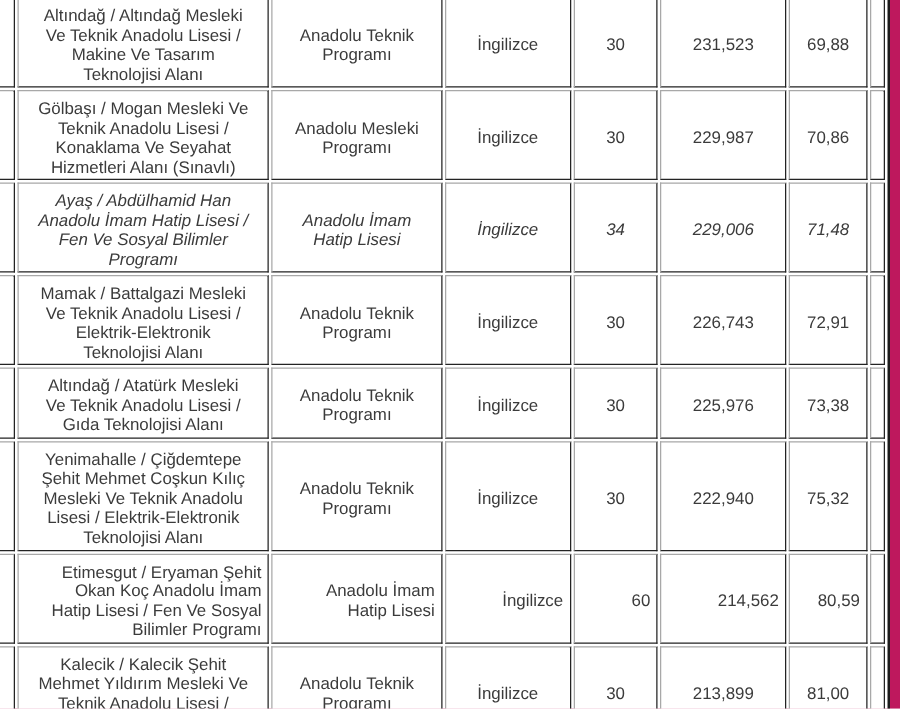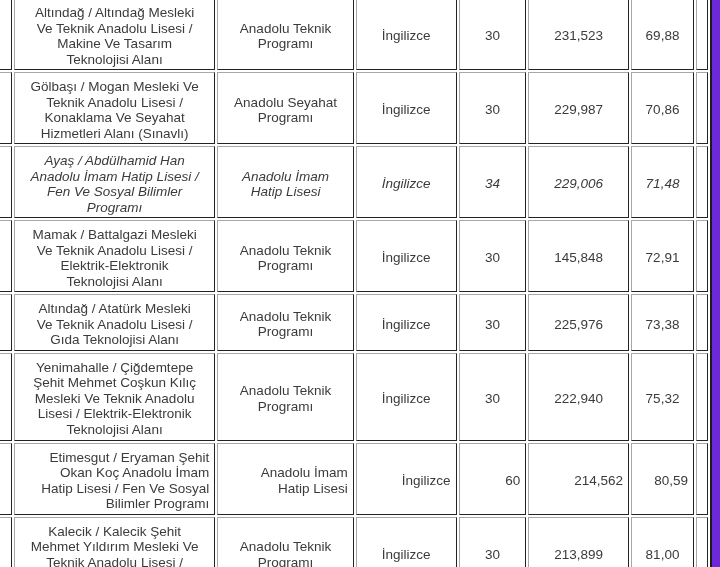--- a/index.html
+++ b/index.html
@@ -1,17 +1,17 @@
 <!DOCTYPE html>
 <html><head>
 <meta charset="utf-8">
 <style>
   html,body{margin:0;padding:0;background:#ffffff;}
   .stage{
-    position:relative;width:720px;height:567px;overflow:hidden;background:#6d28d9;
+    position:relative;width:720px;height:567px;overflow:hidden;background:#be185d;
     font-family:"Liberation Sans","DejaVu Sans",sans-serif;
   }
   table.t{
     position:absolute;left:-8px;top:-6px;
     border-collapse:separate;border-spacing:2px;
     border:2px solid #1c1c1c;
     table-layout:fixed;background:#ffffff;
   }
   td{
     box-sizing:border-box;
@@ -74,21 +74,21 @@
         <td>231,523</td>
         <td>69,88</td>
         <td></td>
       </tr>
       <tr>
         <td></td>
         <td>Gölbaşı / Mogan Mesleki Ve
 Teknik Anadolu Lisesi /
 Konaklama Ve Seyahat
 Hizmetleri Alanı (Sınavlı)</td>
-        <td>Anadolu Seyahat
+        <td>Anadolu Mesleki
 Programı</td>
         <td>İngilizce</td>
         <td>30</td>
         <td>229,987</td>
         <td>70,86</td>
         <td></td>
       </tr>
       <tr>
         <td></td>
         <td>Ayaş / Abdülhamid Han
@@ -106,21 +106,21 @@
       <tr>
         <td></td>
         <td>Mamak / Battalgazi Mesleki
 Ve Teknik Anadolu Lisesi /
 Elektrik-Elektronik
 Teknolojisi Alanı</td>
         <td>Anadolu Teknik
 Programı</td>
         <td>İngilizce</td>
         <td>30</td>
-        <td>145,848</td>
+        <td>226,743</td>
         <td>72,91</td>
         <td></td>
       </tr>
       <tr>
         <td></td>
         <td>Altındağ / Atatürk Mesleki
 Ve Teknik Anadolu Lisesi /
 Gıda Teknolojisi Alanı</td>
         <td>Anadolu Teknik
 Programı</td>

